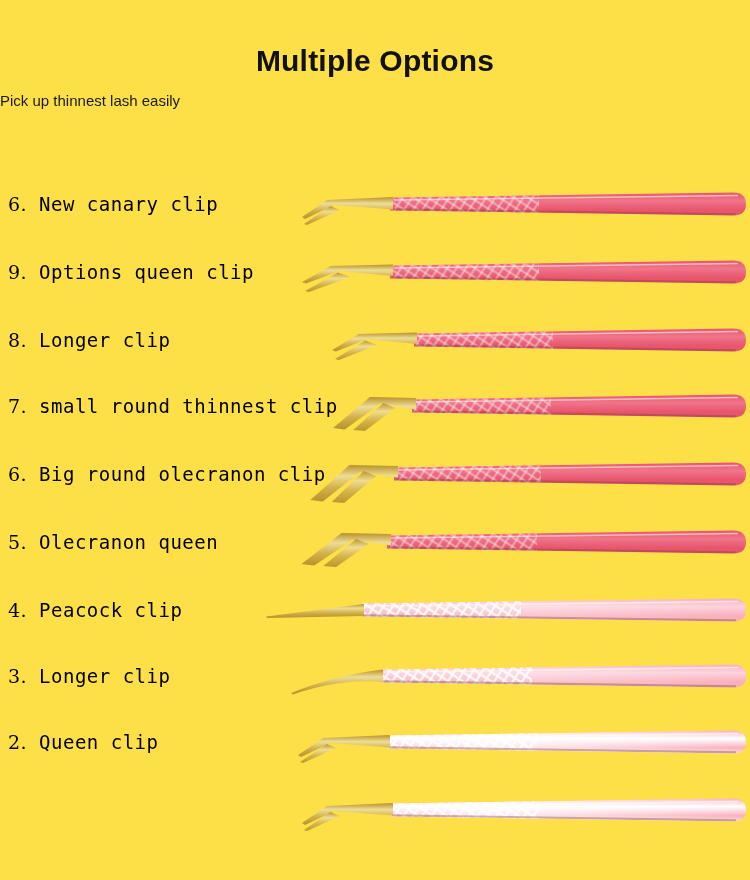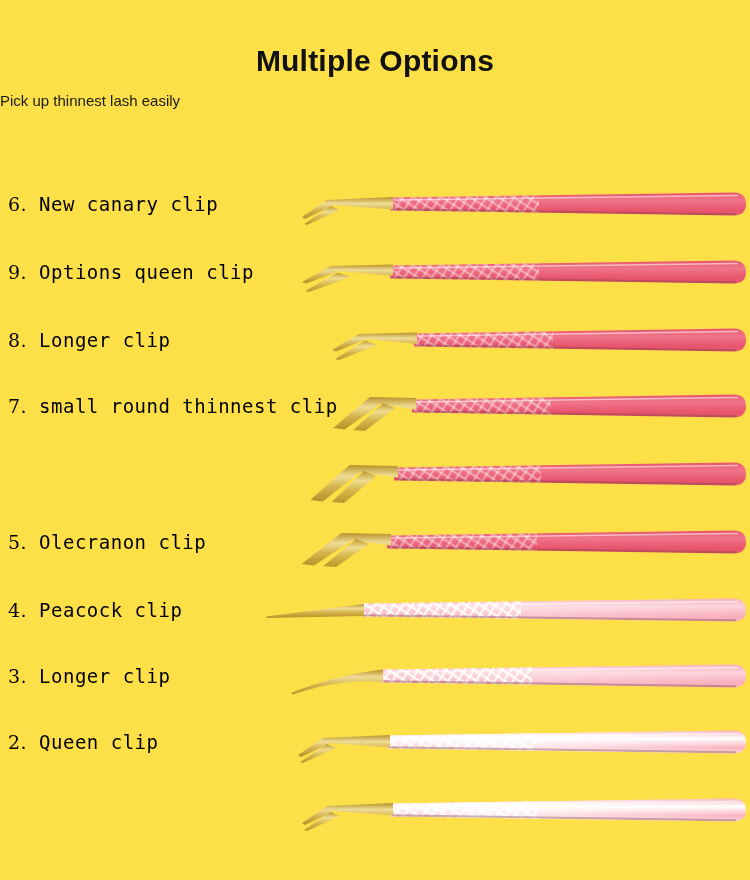--- a/index.html
+++ b/index.html
@@ -268,20 +268,21 @@
               <path d="M 86 39.3 L 408 44.3" stroke="rgba(120,60,70,0.38)" stroke-width="2.2" fill="none"></path>
             </g>
             <g>
               <path d="M 88 26 L 42 25 L 5.04 56 L 16.8 57.5 L 52.08 32 L 88 37.5 Z" fill="url(#gg3)"></path>
               <path d="M 55.440000000000005 31 L 25.2 58 L 36.96 59 L 67.2 36 Z" fill="url(#gg3)" opacity="0.93"></path>
             </g>
           </svg>
         </div>
       </div>
       <div class="row" style="top: 440px;">
+        <div class="row-label"><span class="num">6.</span> <span>Big round olecranon clip</span></div>
         <div class="tweezer" style="left: 305px; width: 445px;">
           <svg width="445" height="68" viewBox="0 0 445 68">
             <defs>
               <linearGradient id="hg4" x1="0" y1="0" x2="0" y2="1">
                 <stop offset="0" stop-color="#e8566e"></stop>
                 <stop offset="0.35" stop-color="#f0758a"></stop>
                 <stop offset="0.75" stop-color="#e8566e"></stop>
                 <stop offset="1" stop-color="#e8566e"></stop>
               </linearGradient>
               <linearGradient id="hf4" x1="0" y1="0" x2="1" y2="0">
@@ -314,21 +315,21 @@
               <path d="M 91 39.3 L 431 44.3" stroke="rgba(120,60,70,0.38)" stroke-width="2.2" fill="none"></path>
             </g>
             <g>
               <path d="M 93 26 L 44.5 25 L 5.34 60 L 17.8 61.5 L 55.18 32 L 93 37.5 Z" fill="url(#gg4)"></path>
               <path d="M 58.74 31 L 26.7 62 L 39.160000000000004 63 L 71.2 36 Z" fill="url(#gg4)" opacity="0.93"></path>
             </g>
           </svg>
         </div>
       </div>
       <div class="row" style="top: 508px;">
-        <div class="row-label"><span class="num">5.</span> <span>Olecranon clip</span></div>
+        <div class="row-label"><span class="num">5.</span> <span>Olecranon queen</span></div>
         <div class="tweezer" style="left: 296px; width: 454px;">
           <svg width="454" height="68" viewBox="0 0 454 68">
             <defs>
               <linearGradient id="hg5" x1="0" y1="0" x2="0" y2="1">
                 <stop offset="0" stop-color="#e8566e"></stop>
                 <stop offset="0.35" stop-color="#f0758a"></stop>
                 <stop offset="0.75" stop-color="#e8566e"></stop>
                 <stop offset="1" stop-color="#e8566e"></stop>
               </linearGradient>
               <linearGradient id="hf5" x1="0" y1="0" x2="1" y2="0">

